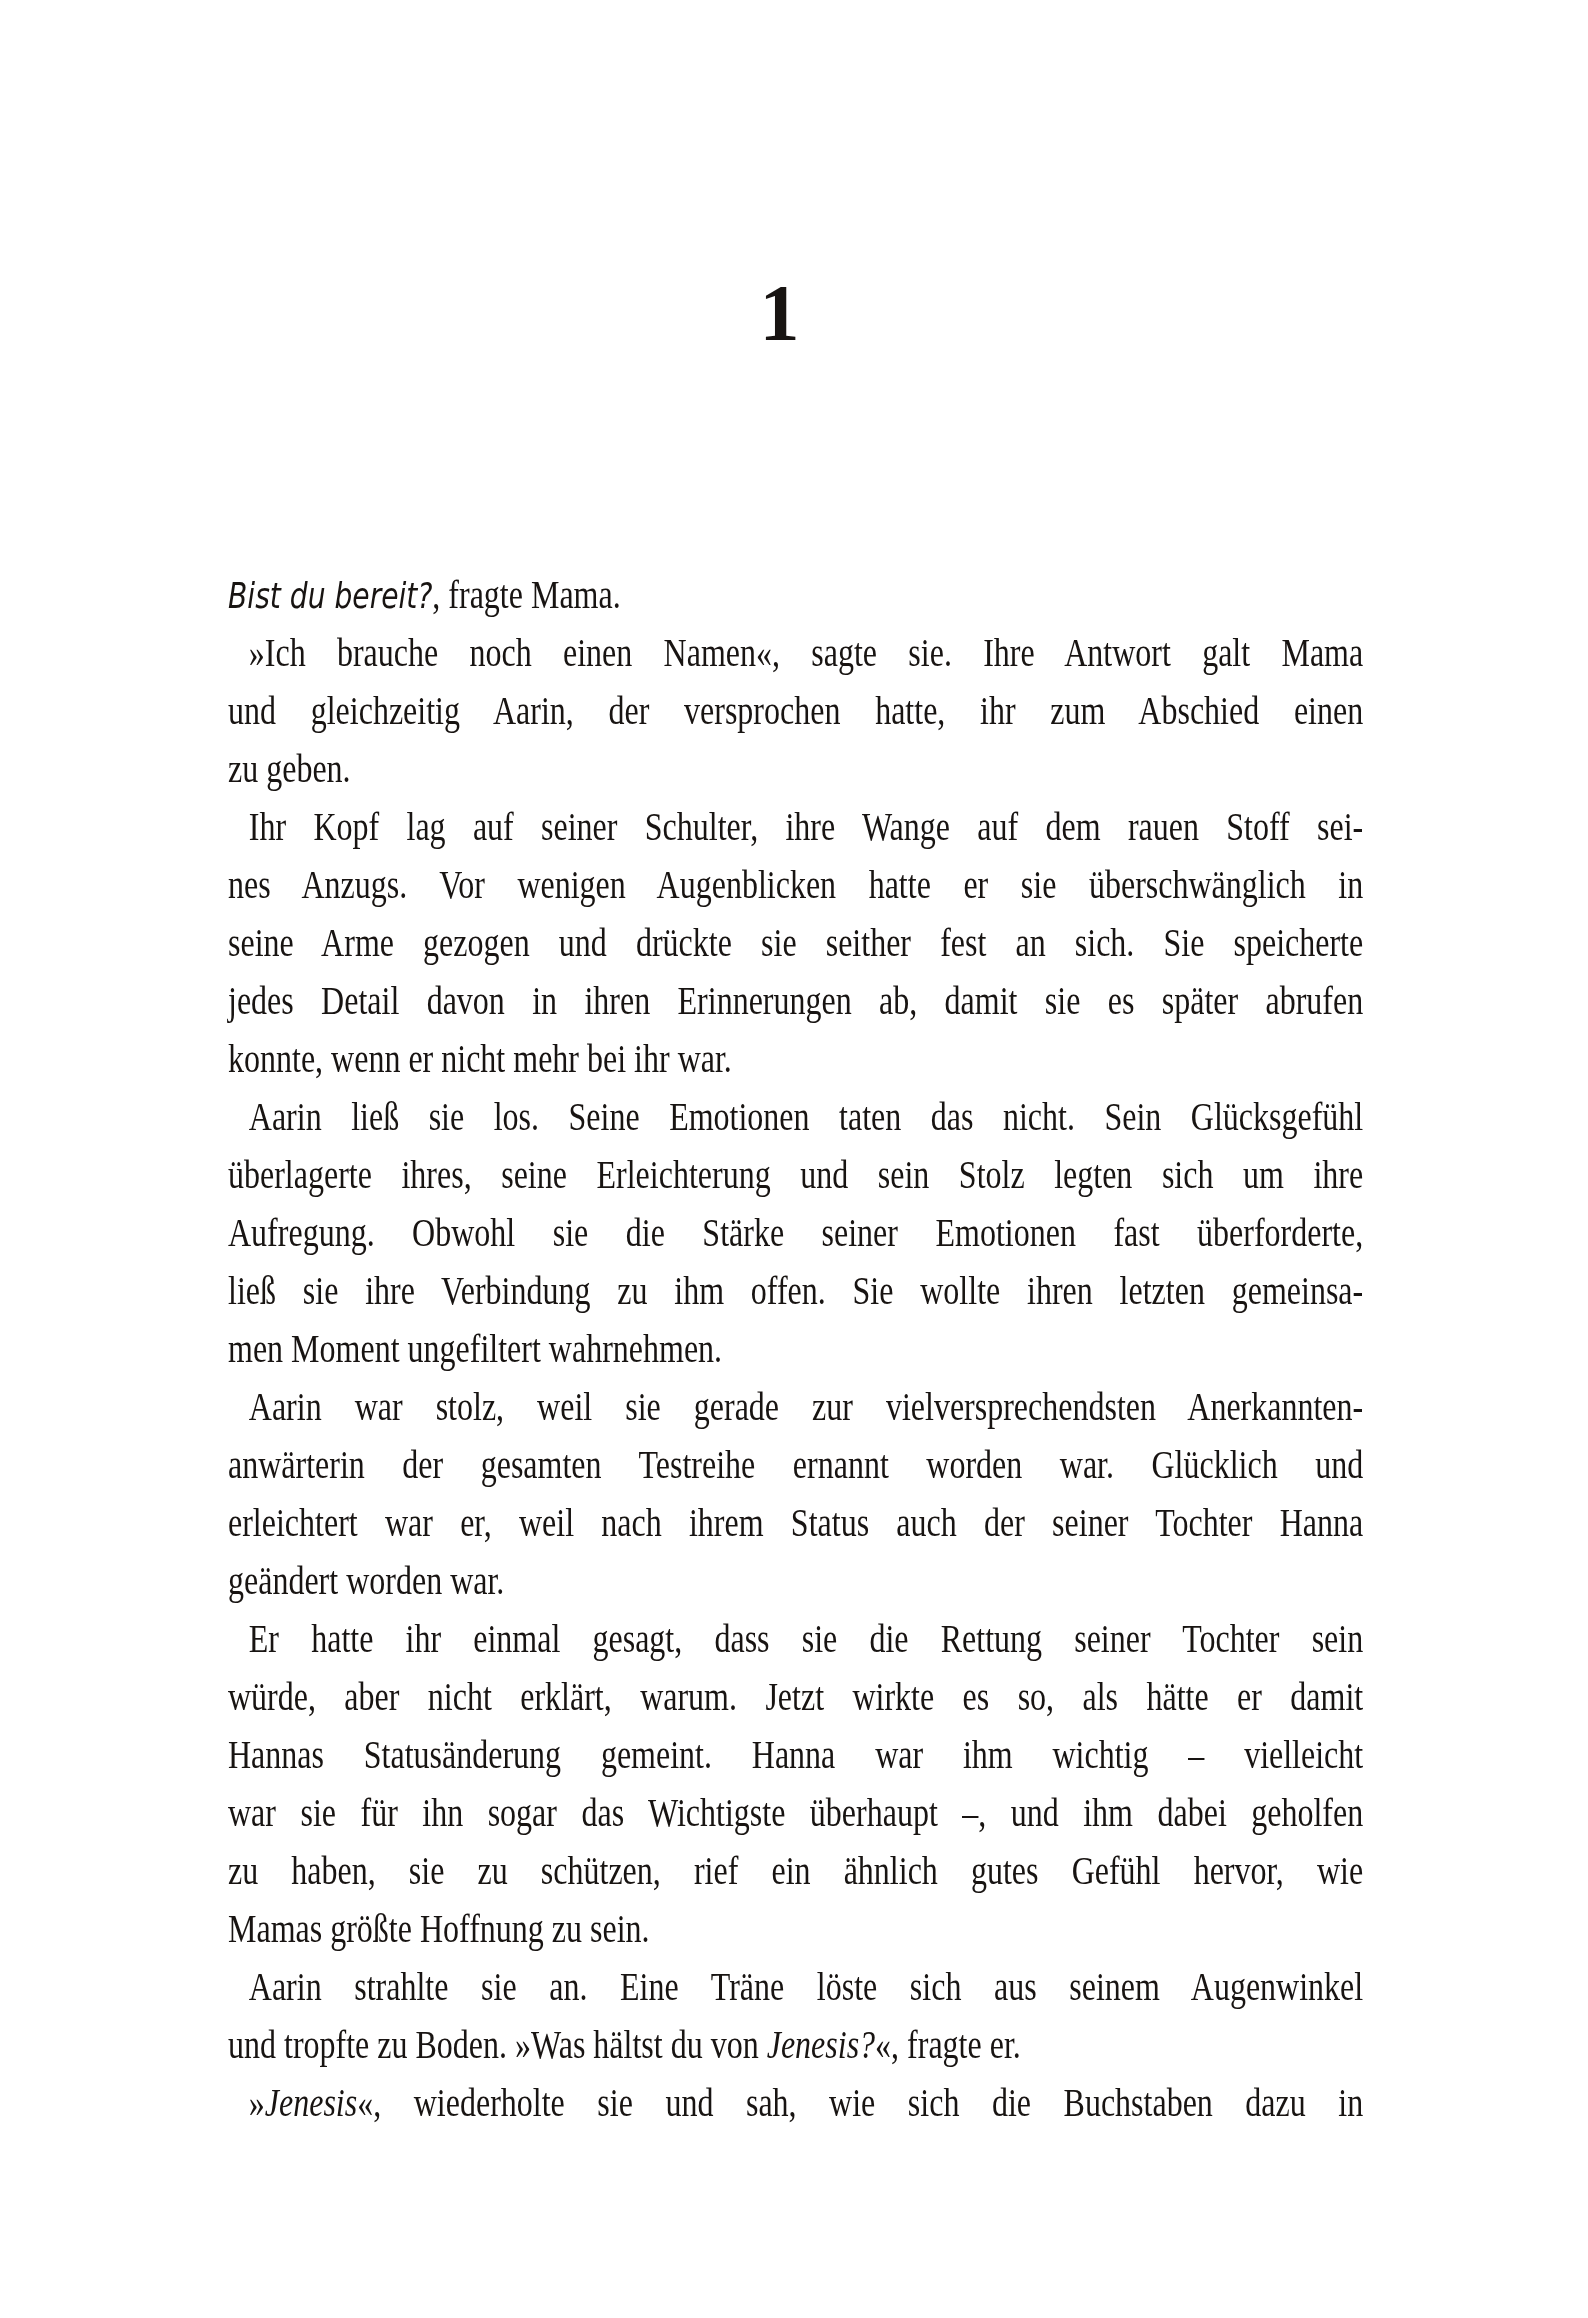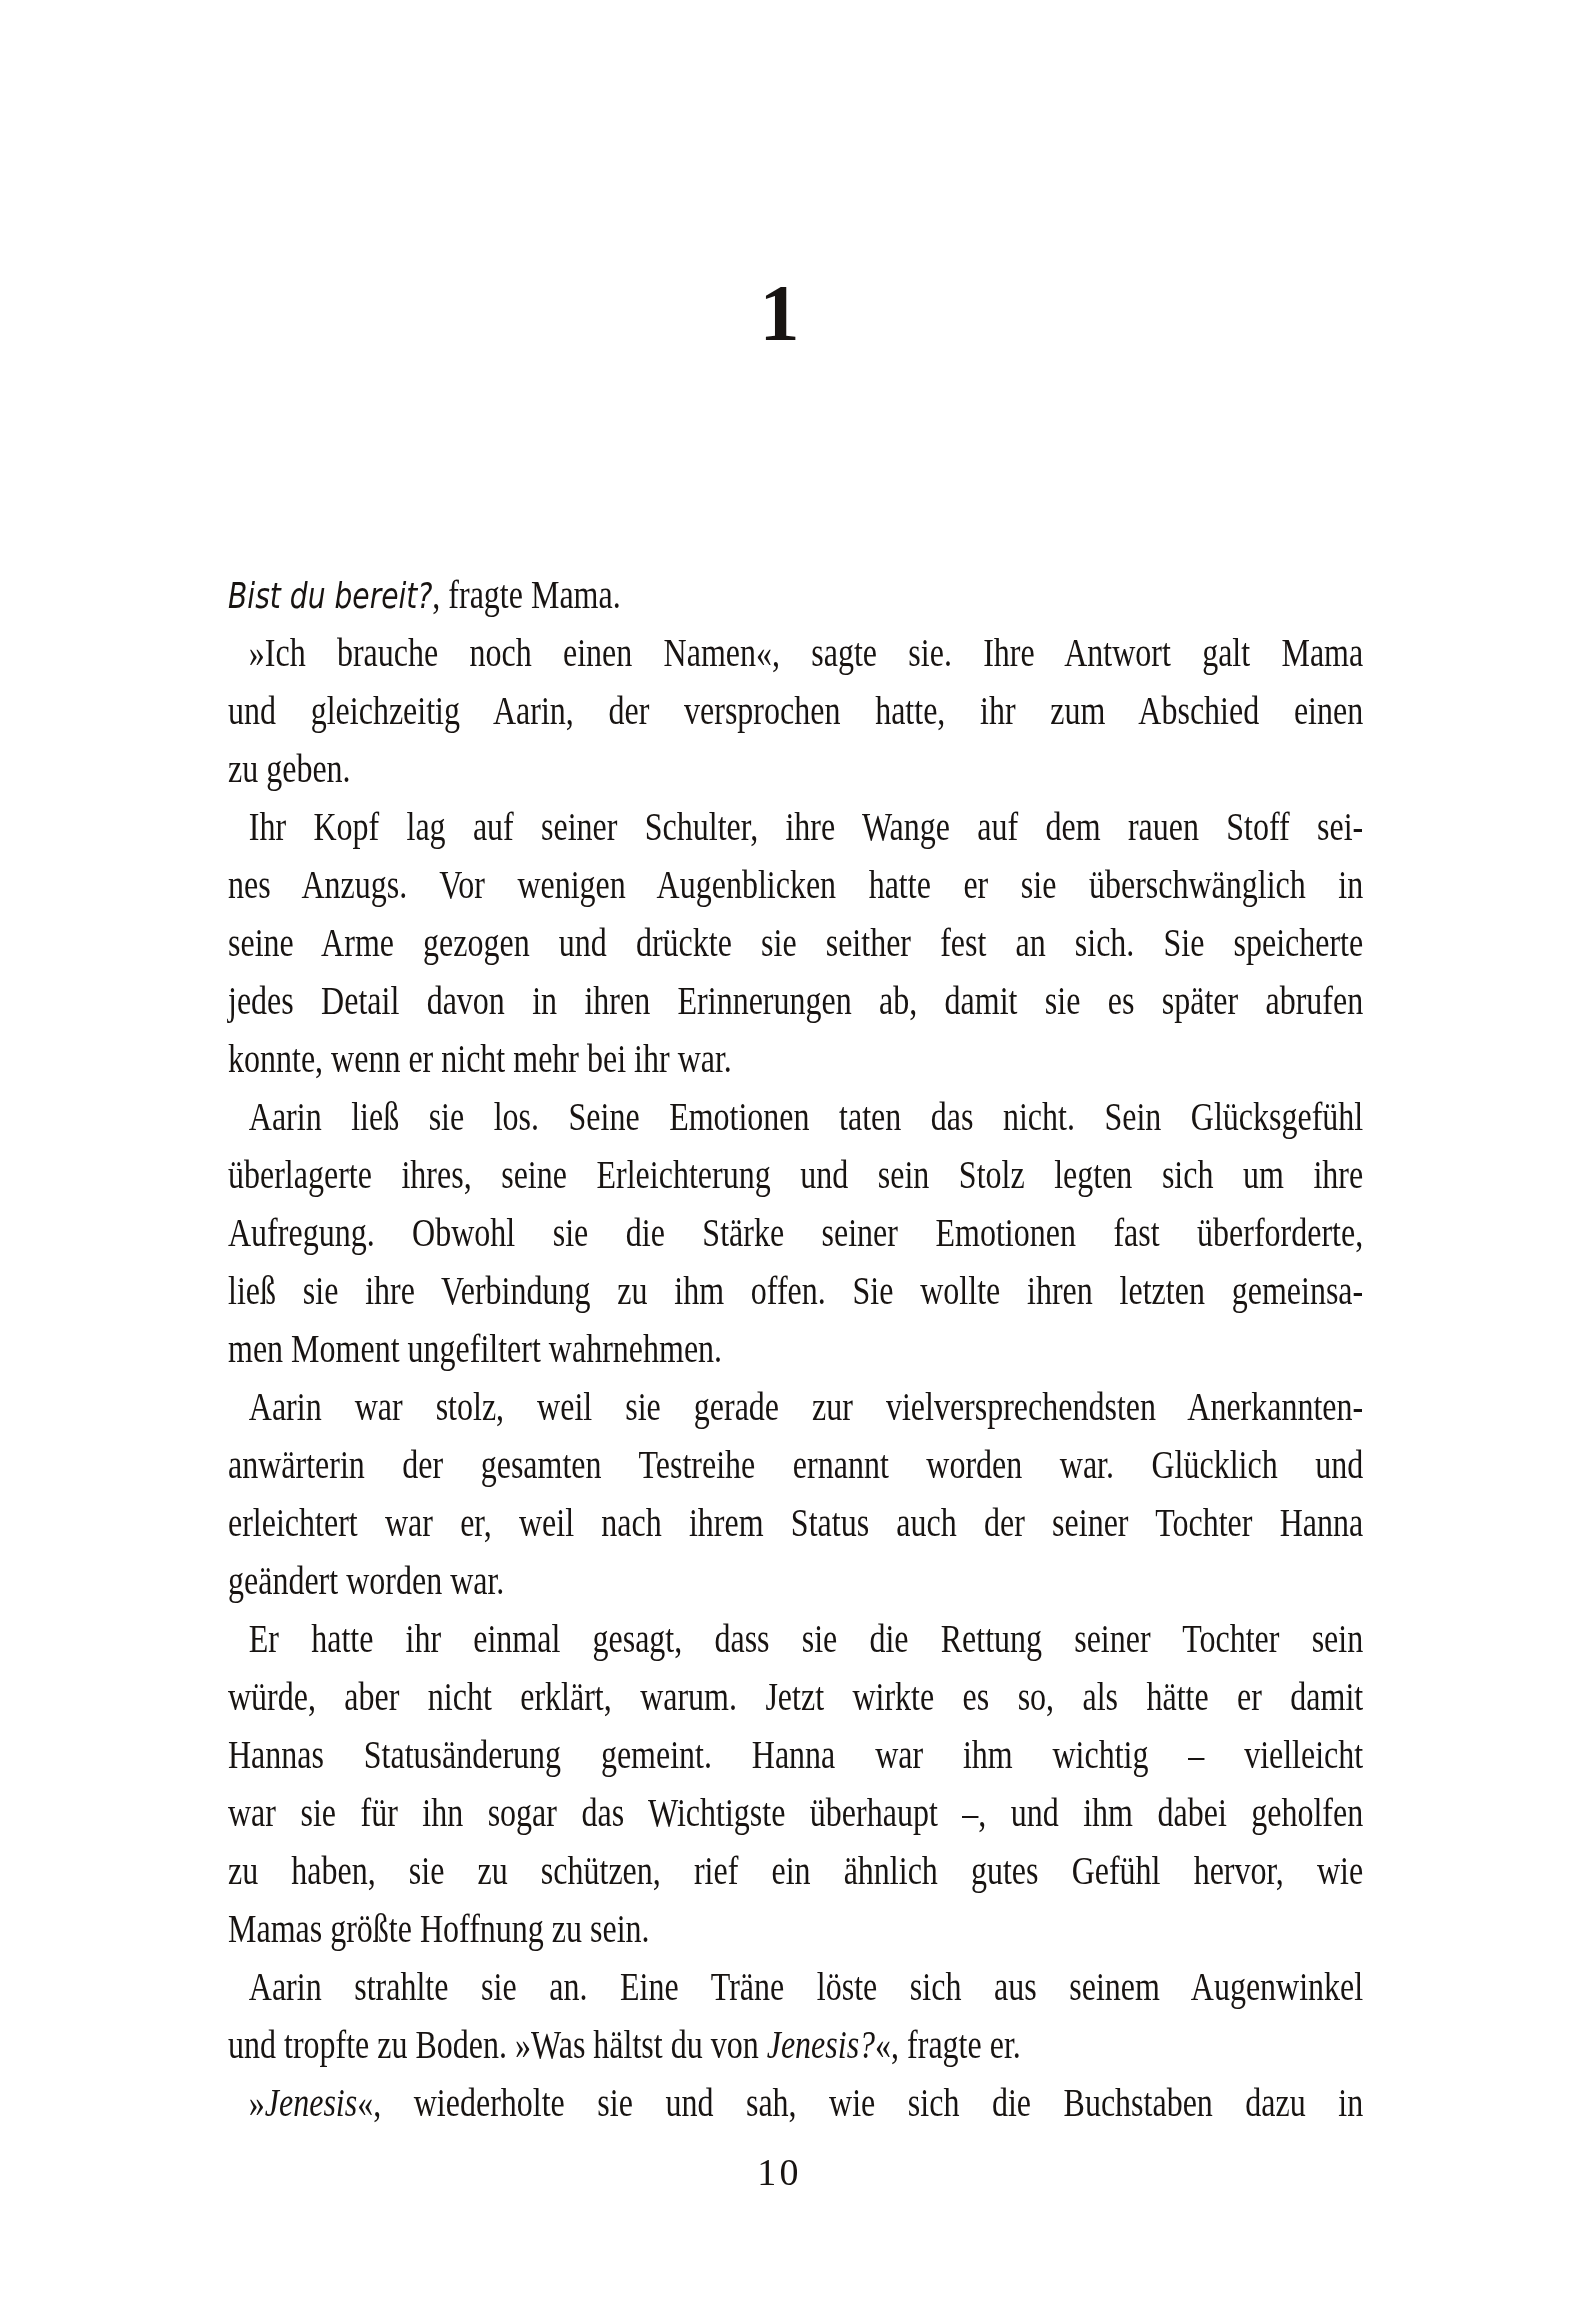--- a/index.html
+++ b/index.html
@@ -104,16 +104,15 @@
         <div class="text-line justify"><span>Hannas Statusänderung gemeint. Hanna war ihm wichtig – vielleicht</span></div>
         <div class="text-line justify"><span>war sie für ihn sogar das Wichtigste überhaupt –, und ihm dabei geholfen</span></div>
         <div class="text-line justify"><span>zu haben, sie zu schützen, rief ein ähnlich gutes Gefühl hervor, wie</span></div>
         <div class="text-line"><span>Mamas größte Hoffnung zu sein.</span></div>
         <div class="text-line indent justify"><span>Aarin strahlte sie an. Eine Träne löste sich aus seinem Augenwinkel</span></div>
         <div class="text-line"><span>und tropfte zu Boden. »Was hältst du von </span><span class="seg-italic">Jenesis?</span><span>«, fragte er.</span></div>
         <div class="text-line indent justify"><span>»</span><span class="seg-italic">Jenesis</span><span>«, wiederholte sie und sah, wie sich die Buchstaben dazu in</span></div>
       </div>
   </div>
 
-  <div class="page-number">10</div>
 
 </div>
 
 
 </body></html>

